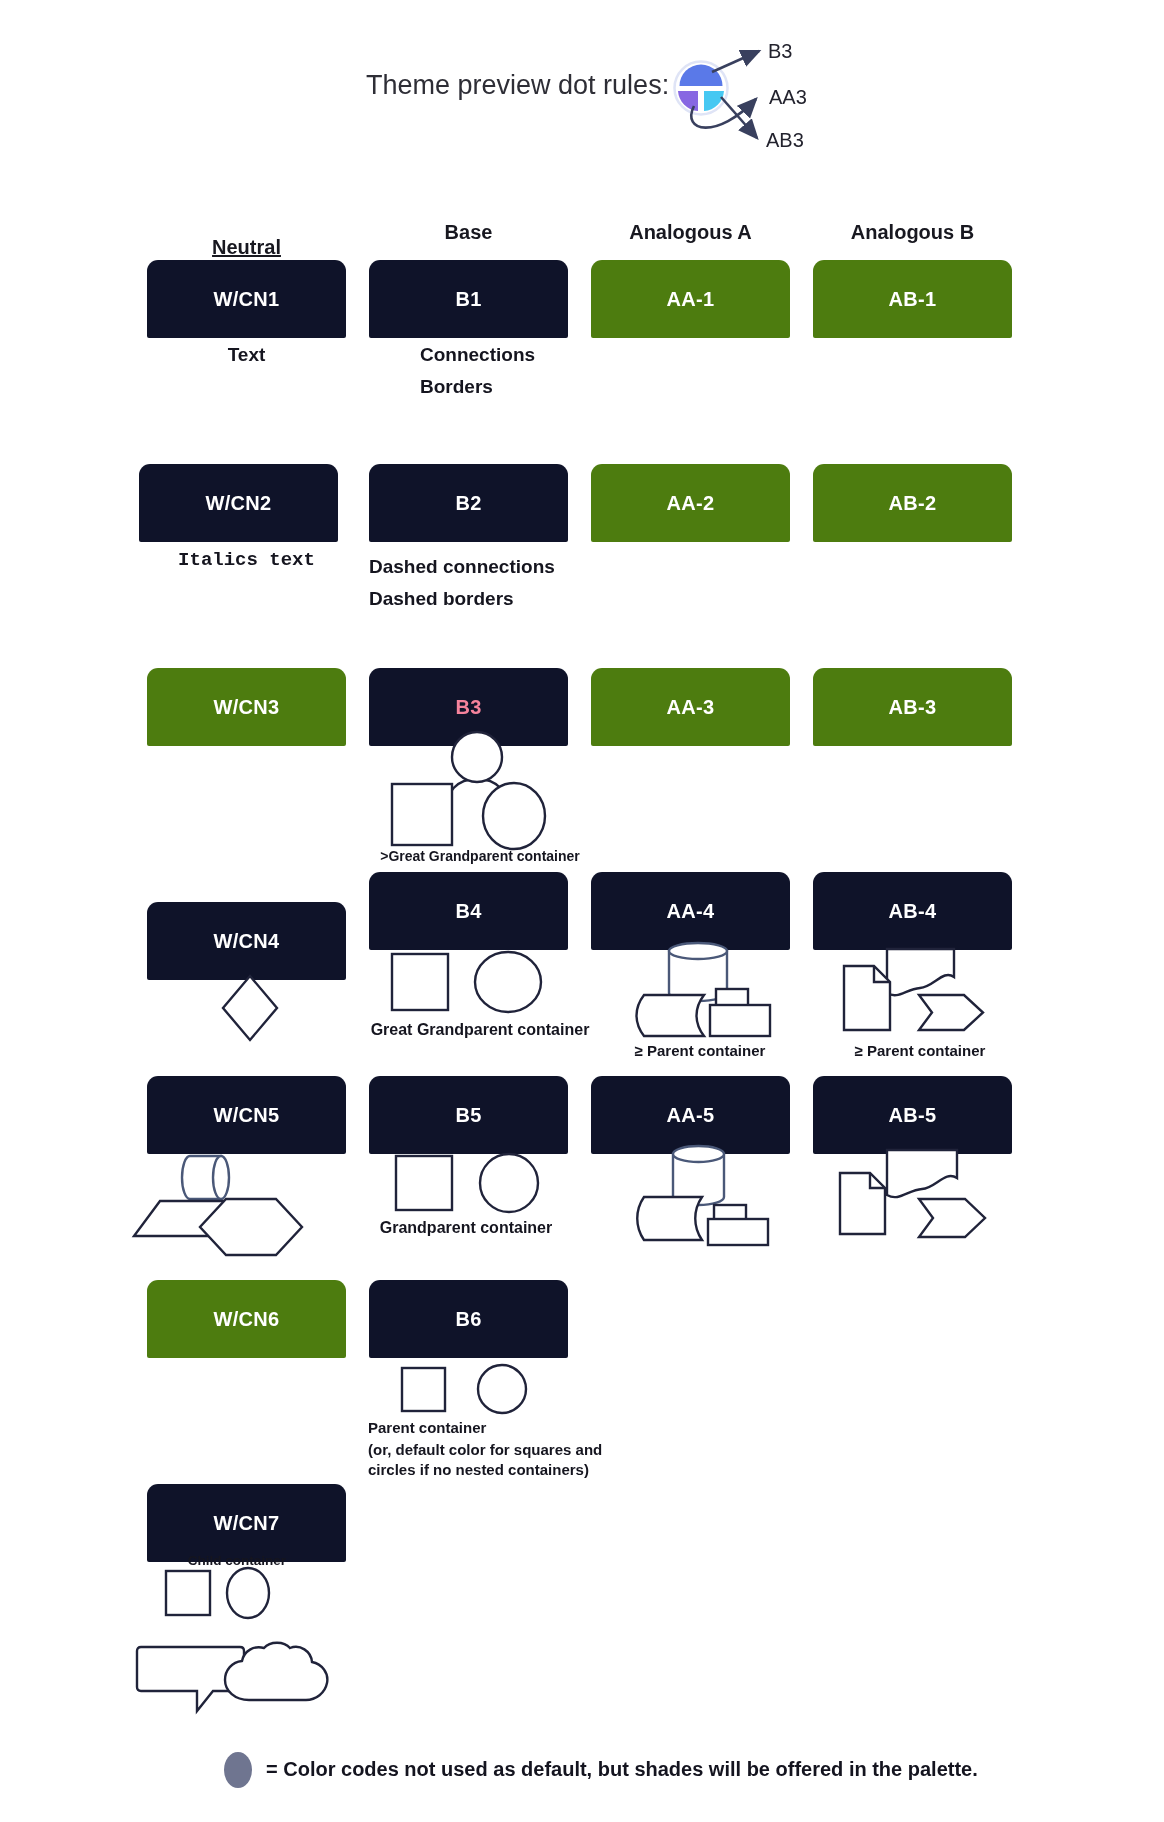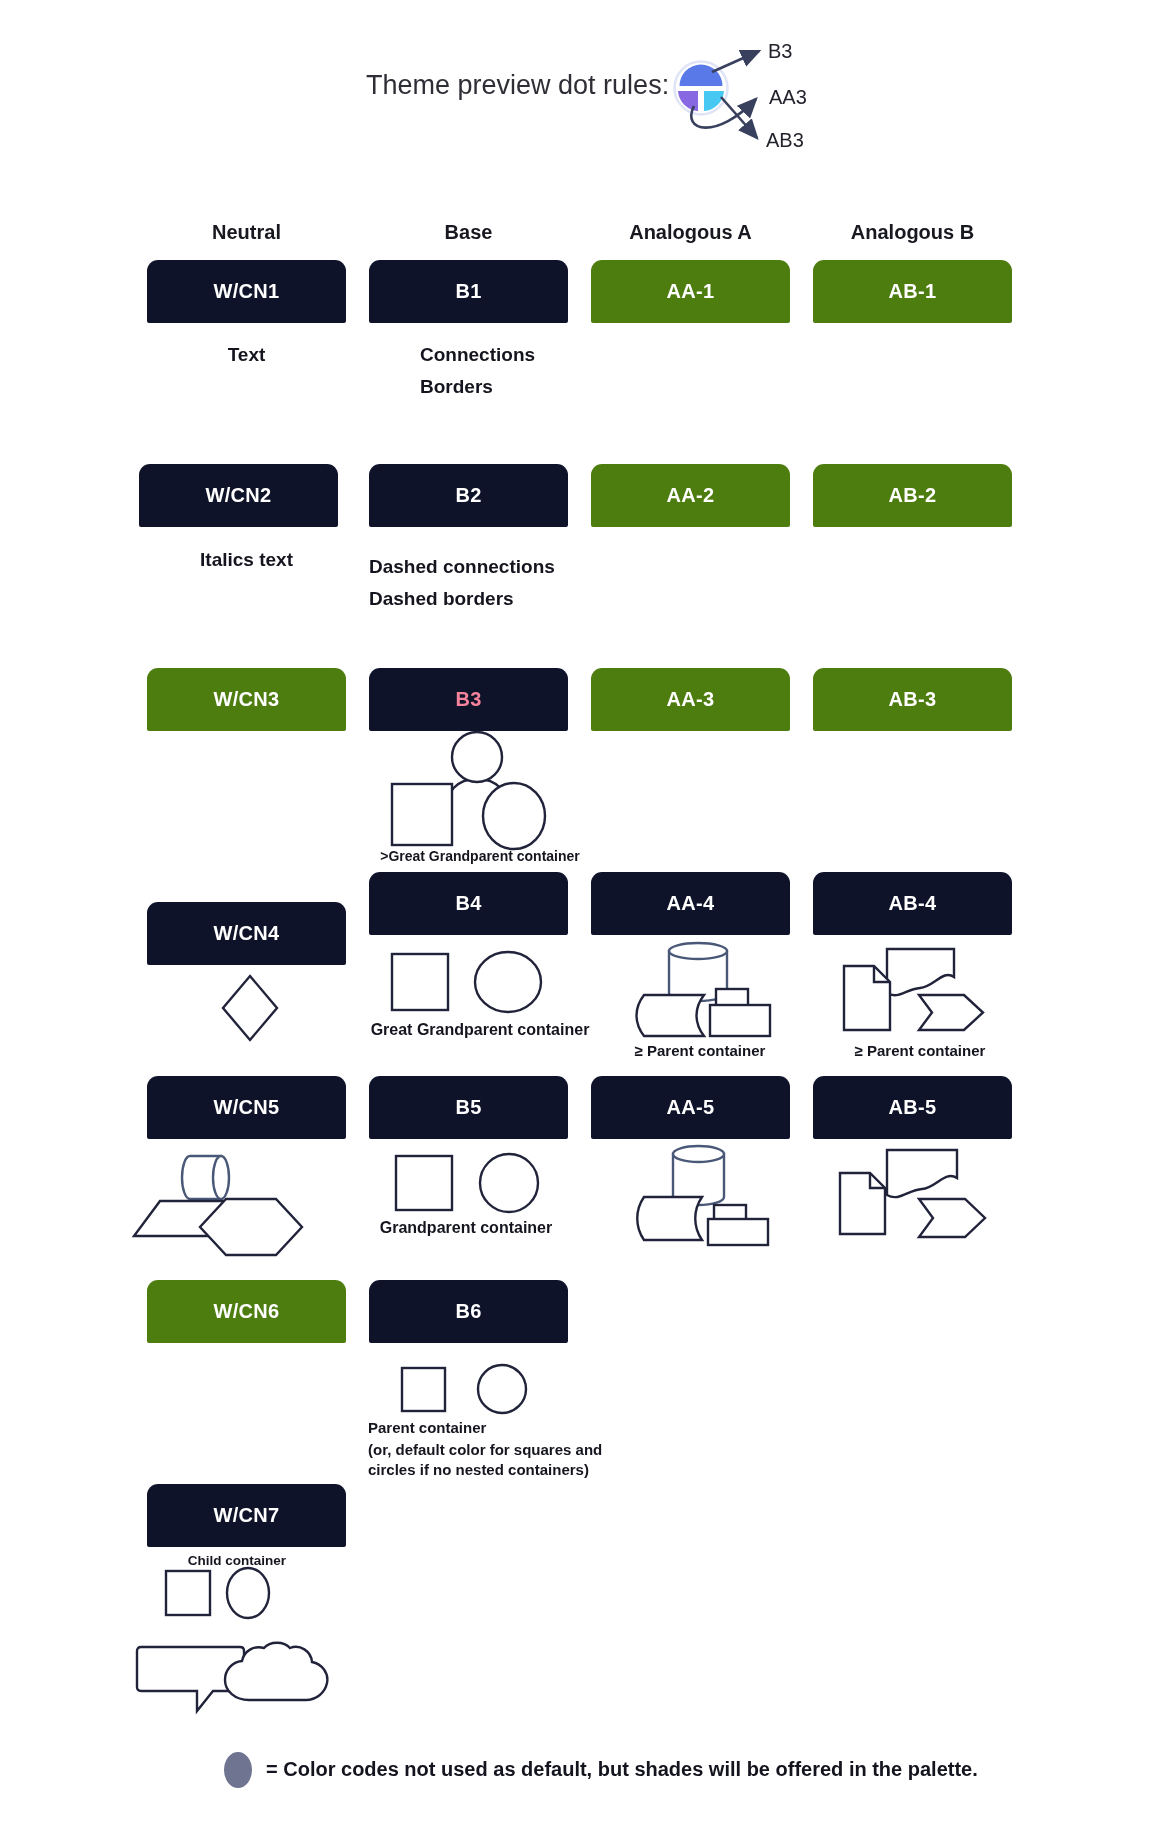--- a/index.html
+++ b/index.html
@@ -1,21 +1,21 @@
 <!DOCTYPE html>
 <html><head>
 <meta charset="utf-8">
 <style>
   html,body{margin:0;padding:0;background:#fff;}
   .canvas{position:relative;width:1164px;height:1822px;background:#fff;overflow:hidden;
           font-family:"Liberation Sans",sans-serif;color:#17171f;}
   .title{position:absolute;left:366px;top:70px;font-size:27px;color:#2e2e36;white-space:nowrap;}
   .dotlabel{position:absolute;font-size:20px;color:#23232e;white-space:nowrap;}
   .colhead{position:absolute;width:199px;text-align:center;font-weight:700;font-size:20px;color:#181820;}
-  .swatch{position:absolute;width:199px;height:63px;border-radius:11px 11px 2px 2px;
+  .swatch{position:absolute;width:199px;height:78px;border-radius:11px 11px 2px 2px;
           display:flex;align-items:center;justify-content:center;
           font-weight:700;font-size:20px;color:#fff;letter-spacing:.3px;}
   .dark{background:#0f1329;}
   .gray{background:#4d7c0f;}
   .swatch.pink{color:#f5839c;}
   .cap{position:absolute;font-weight:700;color:#15151f;white-space:nowrap;}
   .c19{font-size:19px;}
   .c16{font-size:16px;}
   .c15{font-size:15px;}
   .c14{font-size:14px;}
@@ -47,38 +47,38 @@
       <path d="M -3 3 L -3 23 A 21.5 21.5 0 0 1 -23 3 Z" fill="#8767e2"></path>
     </g>
     <path d="M57 44 L104 23" fill="none" stroke="#39405e" stroke-width="2.6" marker-end="url(#arr)"></path>
     <path d="M66 69 L102 110" fill="none" stroke="#39405e" stroke-width="2.6" marker-end="url(#arr)"></path>
     <path d="M39 78 C 26 104 62 112 101 71" fill="none" stroke="#39405e" stroke-width="2.6" marker-end="url(#arr)"></path>
   </svg>
   <div class="dotlabel" style="left:768px;top:40px;">B3</div>
   <div class="dotlabel" style="left:769px;top:86px;">AA3</div>
   <div class="dotlabel" style="left:766px;top:129px;">AB3</div>
 
-  <div class="colhead" style="left:147px;top:221px;">Neutral</div>
+  <div class="colhead" style="left:147px;top:236px;text-decoration:underline;">Neutral</div>
   <div class="colhead" style="left:369px;top:221px;">Base</div>
   <div class="colhead" style="left:591px;top:221px;">Analogous A</div>
   <div class="colhead" style="left:813px;top:221px;">Analogous B</div>
 
   <div class="swatch dark" style="left:147px;top:260px;">W/CN1</div>
   <div class="swatch dark" style="left:369px;top:260px;text-align:center;">B1</div>
   <div class="swatch gray" style="left:591px;top:260px;">AA-1</div>
   <div class="swatch gray" style="left:813px;top:260px;">AB-1</div>
   <div class="cap c19 center" style="left:147px;top:344px;width:199px;">Text</div>
   <div class="cap c19" style="left:420px;top:344px;">Connections</div>
   <div class="cap c19" style="left:420px;top:376px;">Borders</div>
 
   <div class="swatch dark" style="left:139px;top:464px;">W/CN2</div>
   <div class="swatch dark" style="left:369px;top:464px;">B2</div>
   <div class="swatch gray" style="left:591px;top:464px;text-align:center;">AA-2</div>
   <div class="swatch gray" style="left:813px;top:464px;">AB-2</div>
-  <div class="cap c19 center" style="left:147px;top:549px;width:199px;">Italics text</div>
+  <div class="cap c19 center" style="left:147px;top:549px;width:199px;font-family:Liberation Mono, monospace;">Italics text</div>
   <div class="cap c19" style="left:369px;top:556px;">Dashed connections</div>
   <div class="cap c19" style="left:369px;top:588px;">Dashed borders</div>
 
   <div class="swatch gray" style="left:147px;top:668px;">W/CN3</div>
   <div class="swatch dark pink" style="left:369px;top:668px;">B3</div>
   <div class="swatch gray" style="left:591px;top:668px;">AA-3</div>
   <div class="swatch gray" style="left:813px;top:668px;">AB-3</div>
 
   <svg class="shape" style="left:385px;top:728px;" width="180" height="125" viewBox="0 0 180 125">
     <path fill="#fff" stroke="none" d="M60 116 L60 88 C60 62 73 51 92 51 C111 51 124 62 124 88 L124 116 Z"></path>

